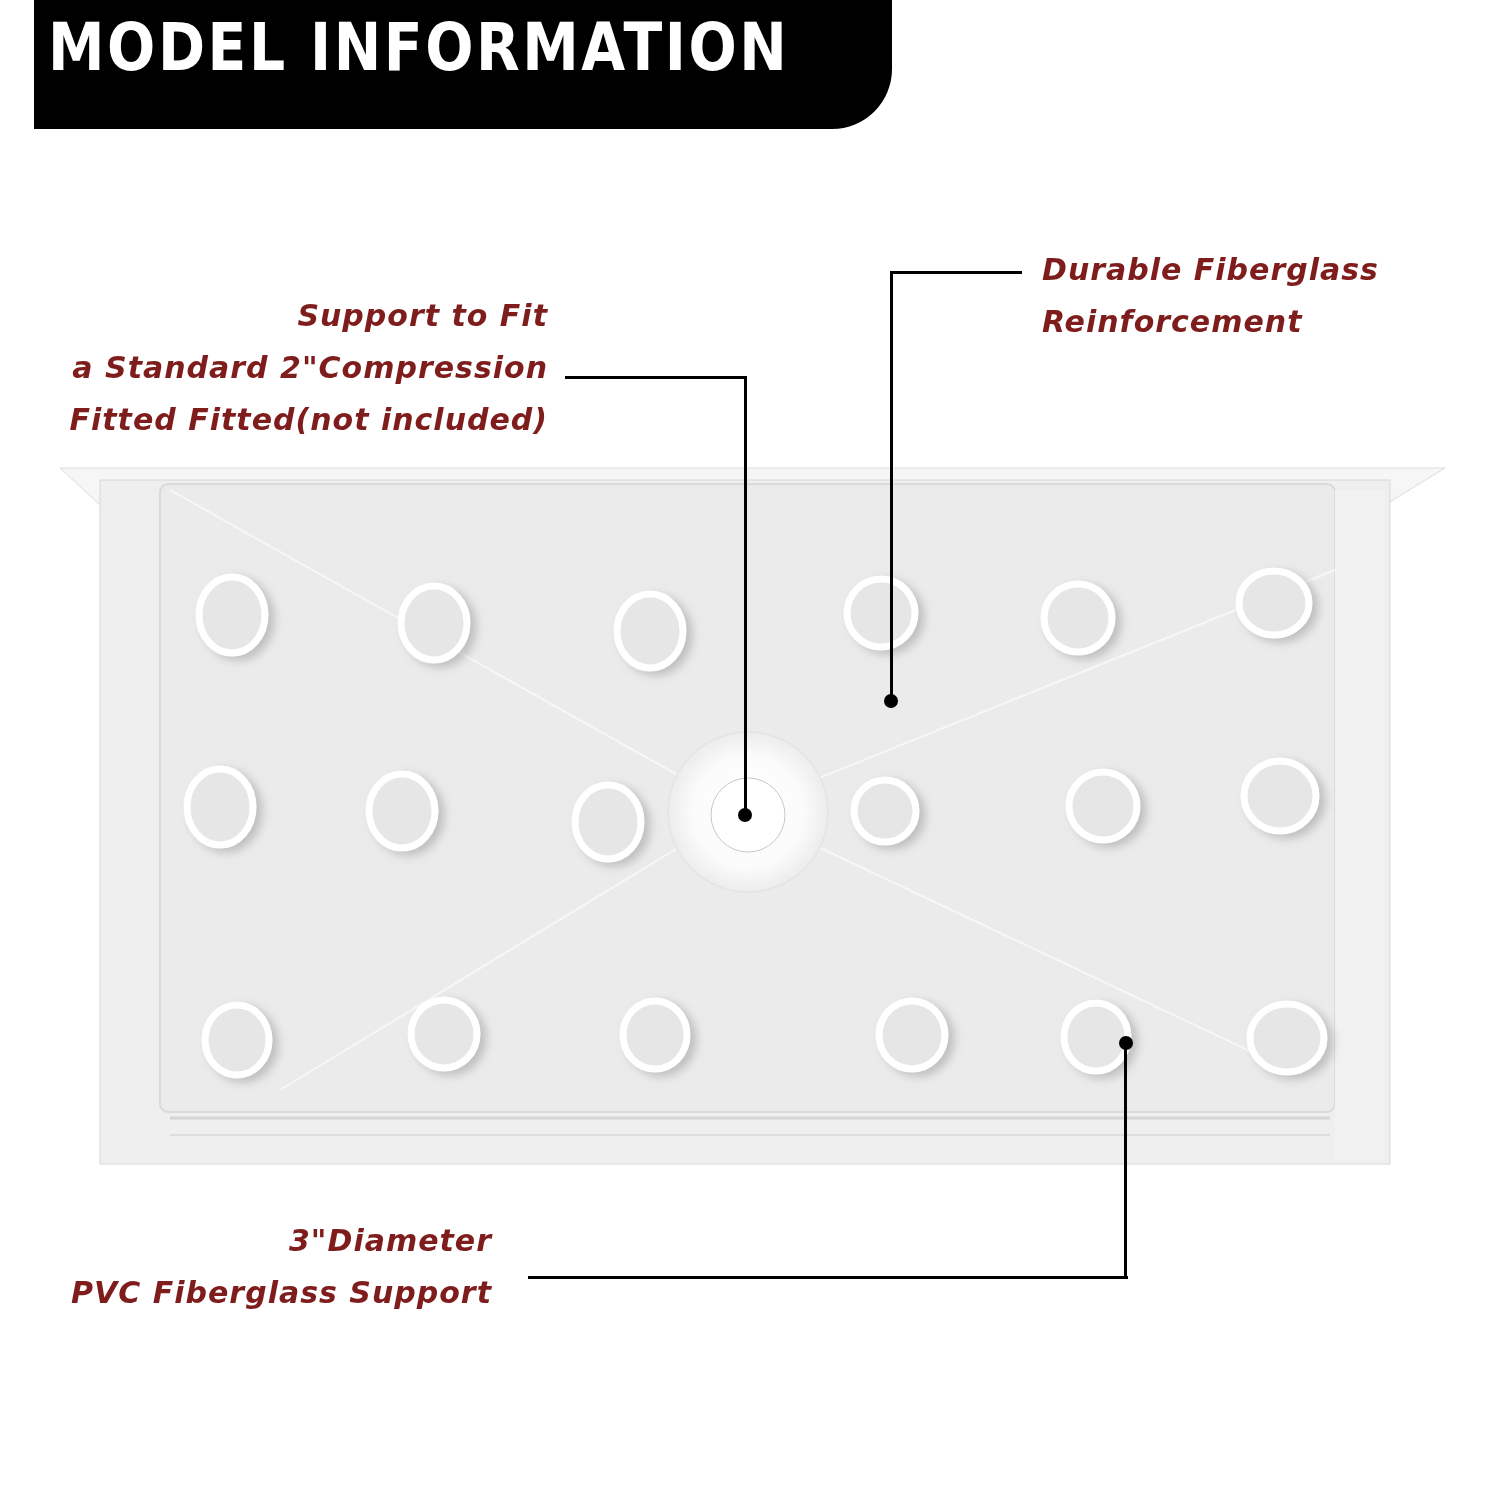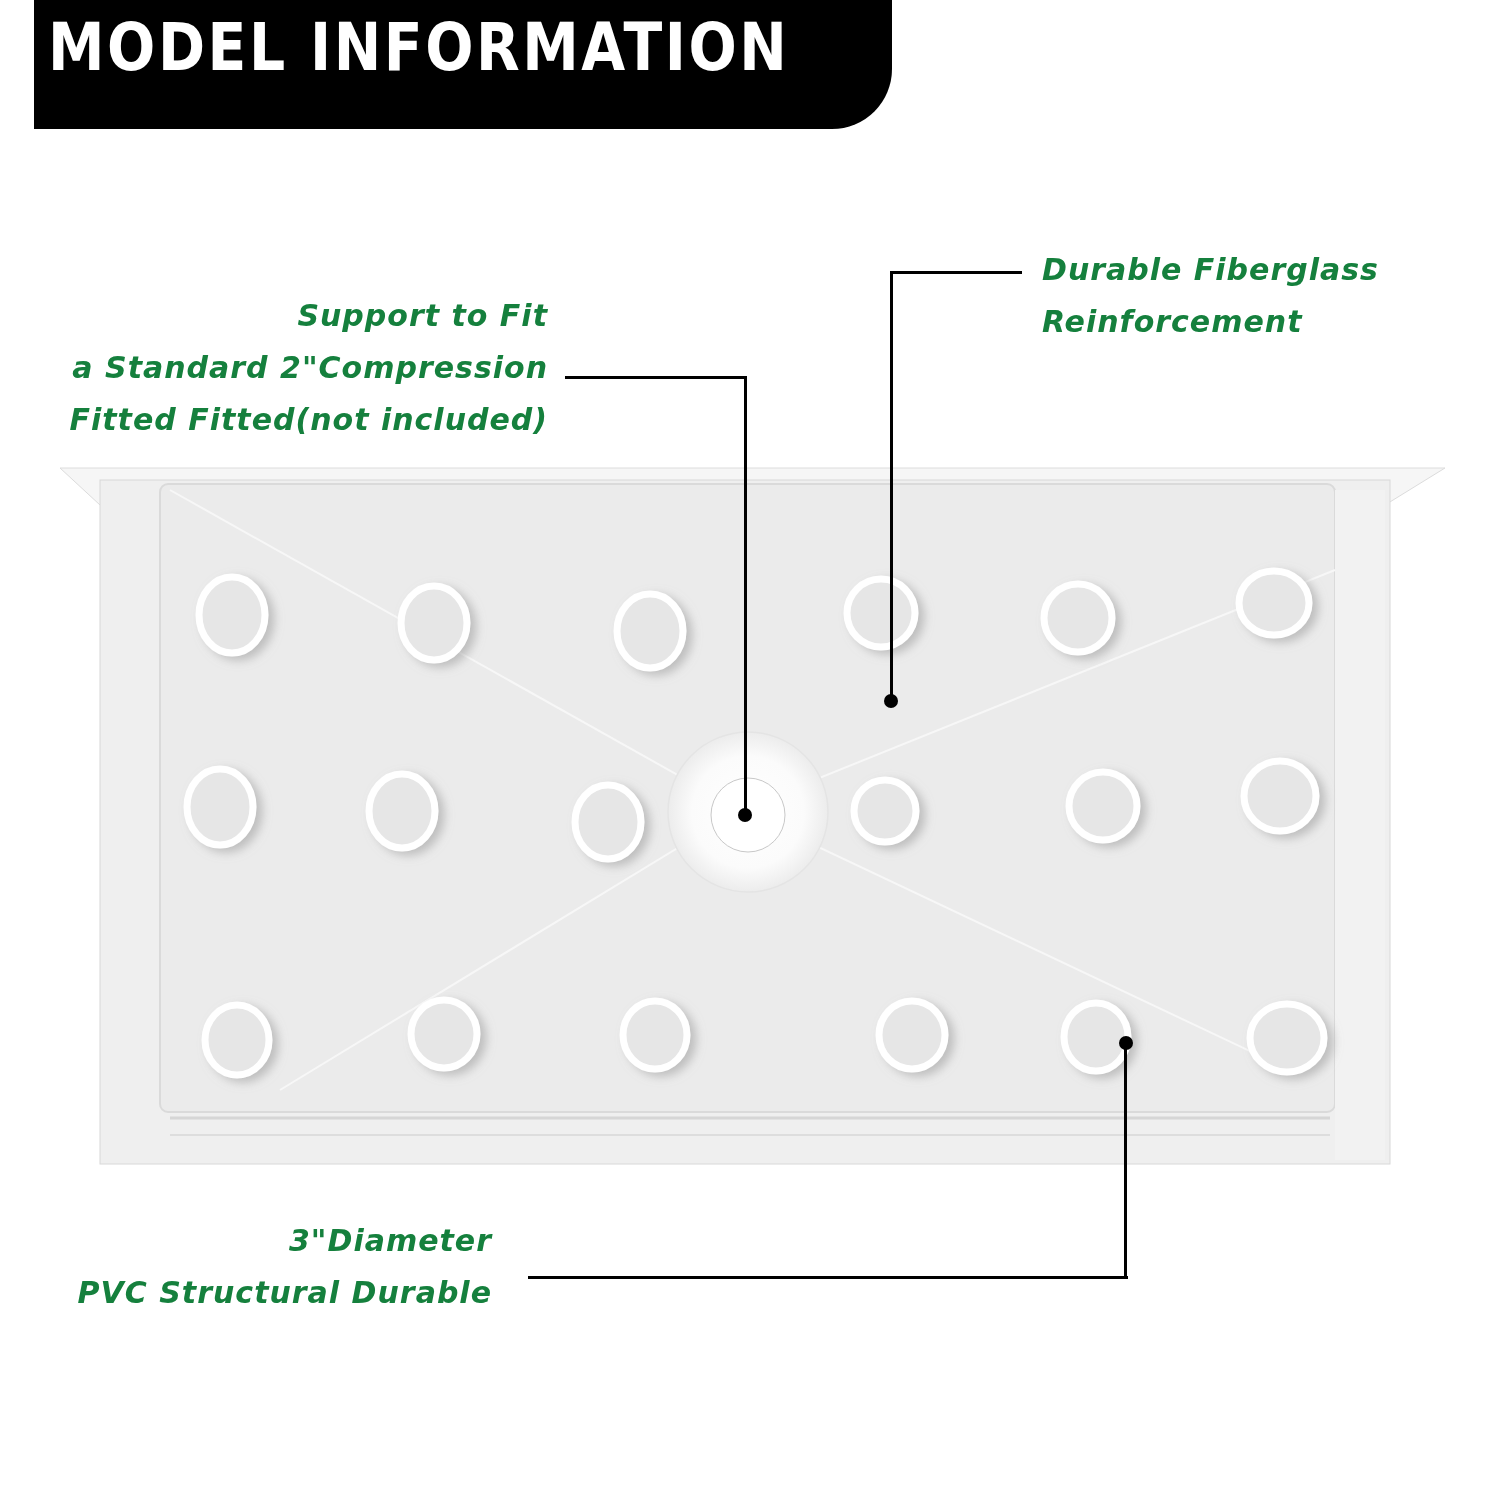--- a/index.html
+++ b/index.html
@@ -8,21 +8,21 @@
     position:absolute; left:0; top:0; width:858px; height:129px; background:#000;
     border-bottom-right-radius:60px;
     margin-left:34px;
   }
   .banner-title {
     position:absolute; left:14px; top:8px; color:#fff; font-family:"DejaVu Sans", sans-serif;
     font-weight:bold; font-size:66px; letter-spacing:3px; line-height:80px;
     transform:scaleX(0.86); transform-origin:left center; white-space:nowrap;
   }
   .callout {
-    position:absolute; color:#15803d; font-family:"DejaVu Sans", sans-serif; font-weight:bold; font-style:italic;
+    position:absolute; color:#7f1d1d; font-family:"DejaVu Sans", sans-serif; font-weight:bold; font-style:italic;
     font-size:30px; line-height:52px; white-space:nowrap; letter-spacing:1px;
   }
   .callout.right { text-align:right; }
   .line { position:absolute; background:#000; }
   .dot { position:absolute; width:14px; height:14px; border-radius:50%; background:#000; transform:translate(-50%,-50%); }
   svg.pan { position:absolute; left:0; top:0; }
 </style>
 </head>
 <body>
 
@@ -97,17 +97,17 @@
 <div class="callout" style="left:1042px; top:244px;">
   <div>Durable Fiberglass</div>
   <div>Reinforcement</div>
 </div>
 <div class="line" style="left:890px; top:271px; width:132px; height:3px;"></div>
 <div class="line" style="left:890px; top:271px; width:3px; height:430px;"></div>
 <div class="dot" style="left:891px; top:701px;"></div>
 
 <div class="callout right" style="right:1008px; top:1215px;">
   <div>3"Diameter</div>
-  <div>PVC Structural Durable</div>
+  <div>PVC Fiberglass Support</div>
 </div>
 <div class="line" style="left:528px; top:1276px; width:600px; height:3px;"></div>
 <div class="line" style="left:1124px; top:1043px; width:3px; height:235px;"></div>
 <div class="dot" style="left:1126px; top:1043px;"></div>
 
 </body></html>

